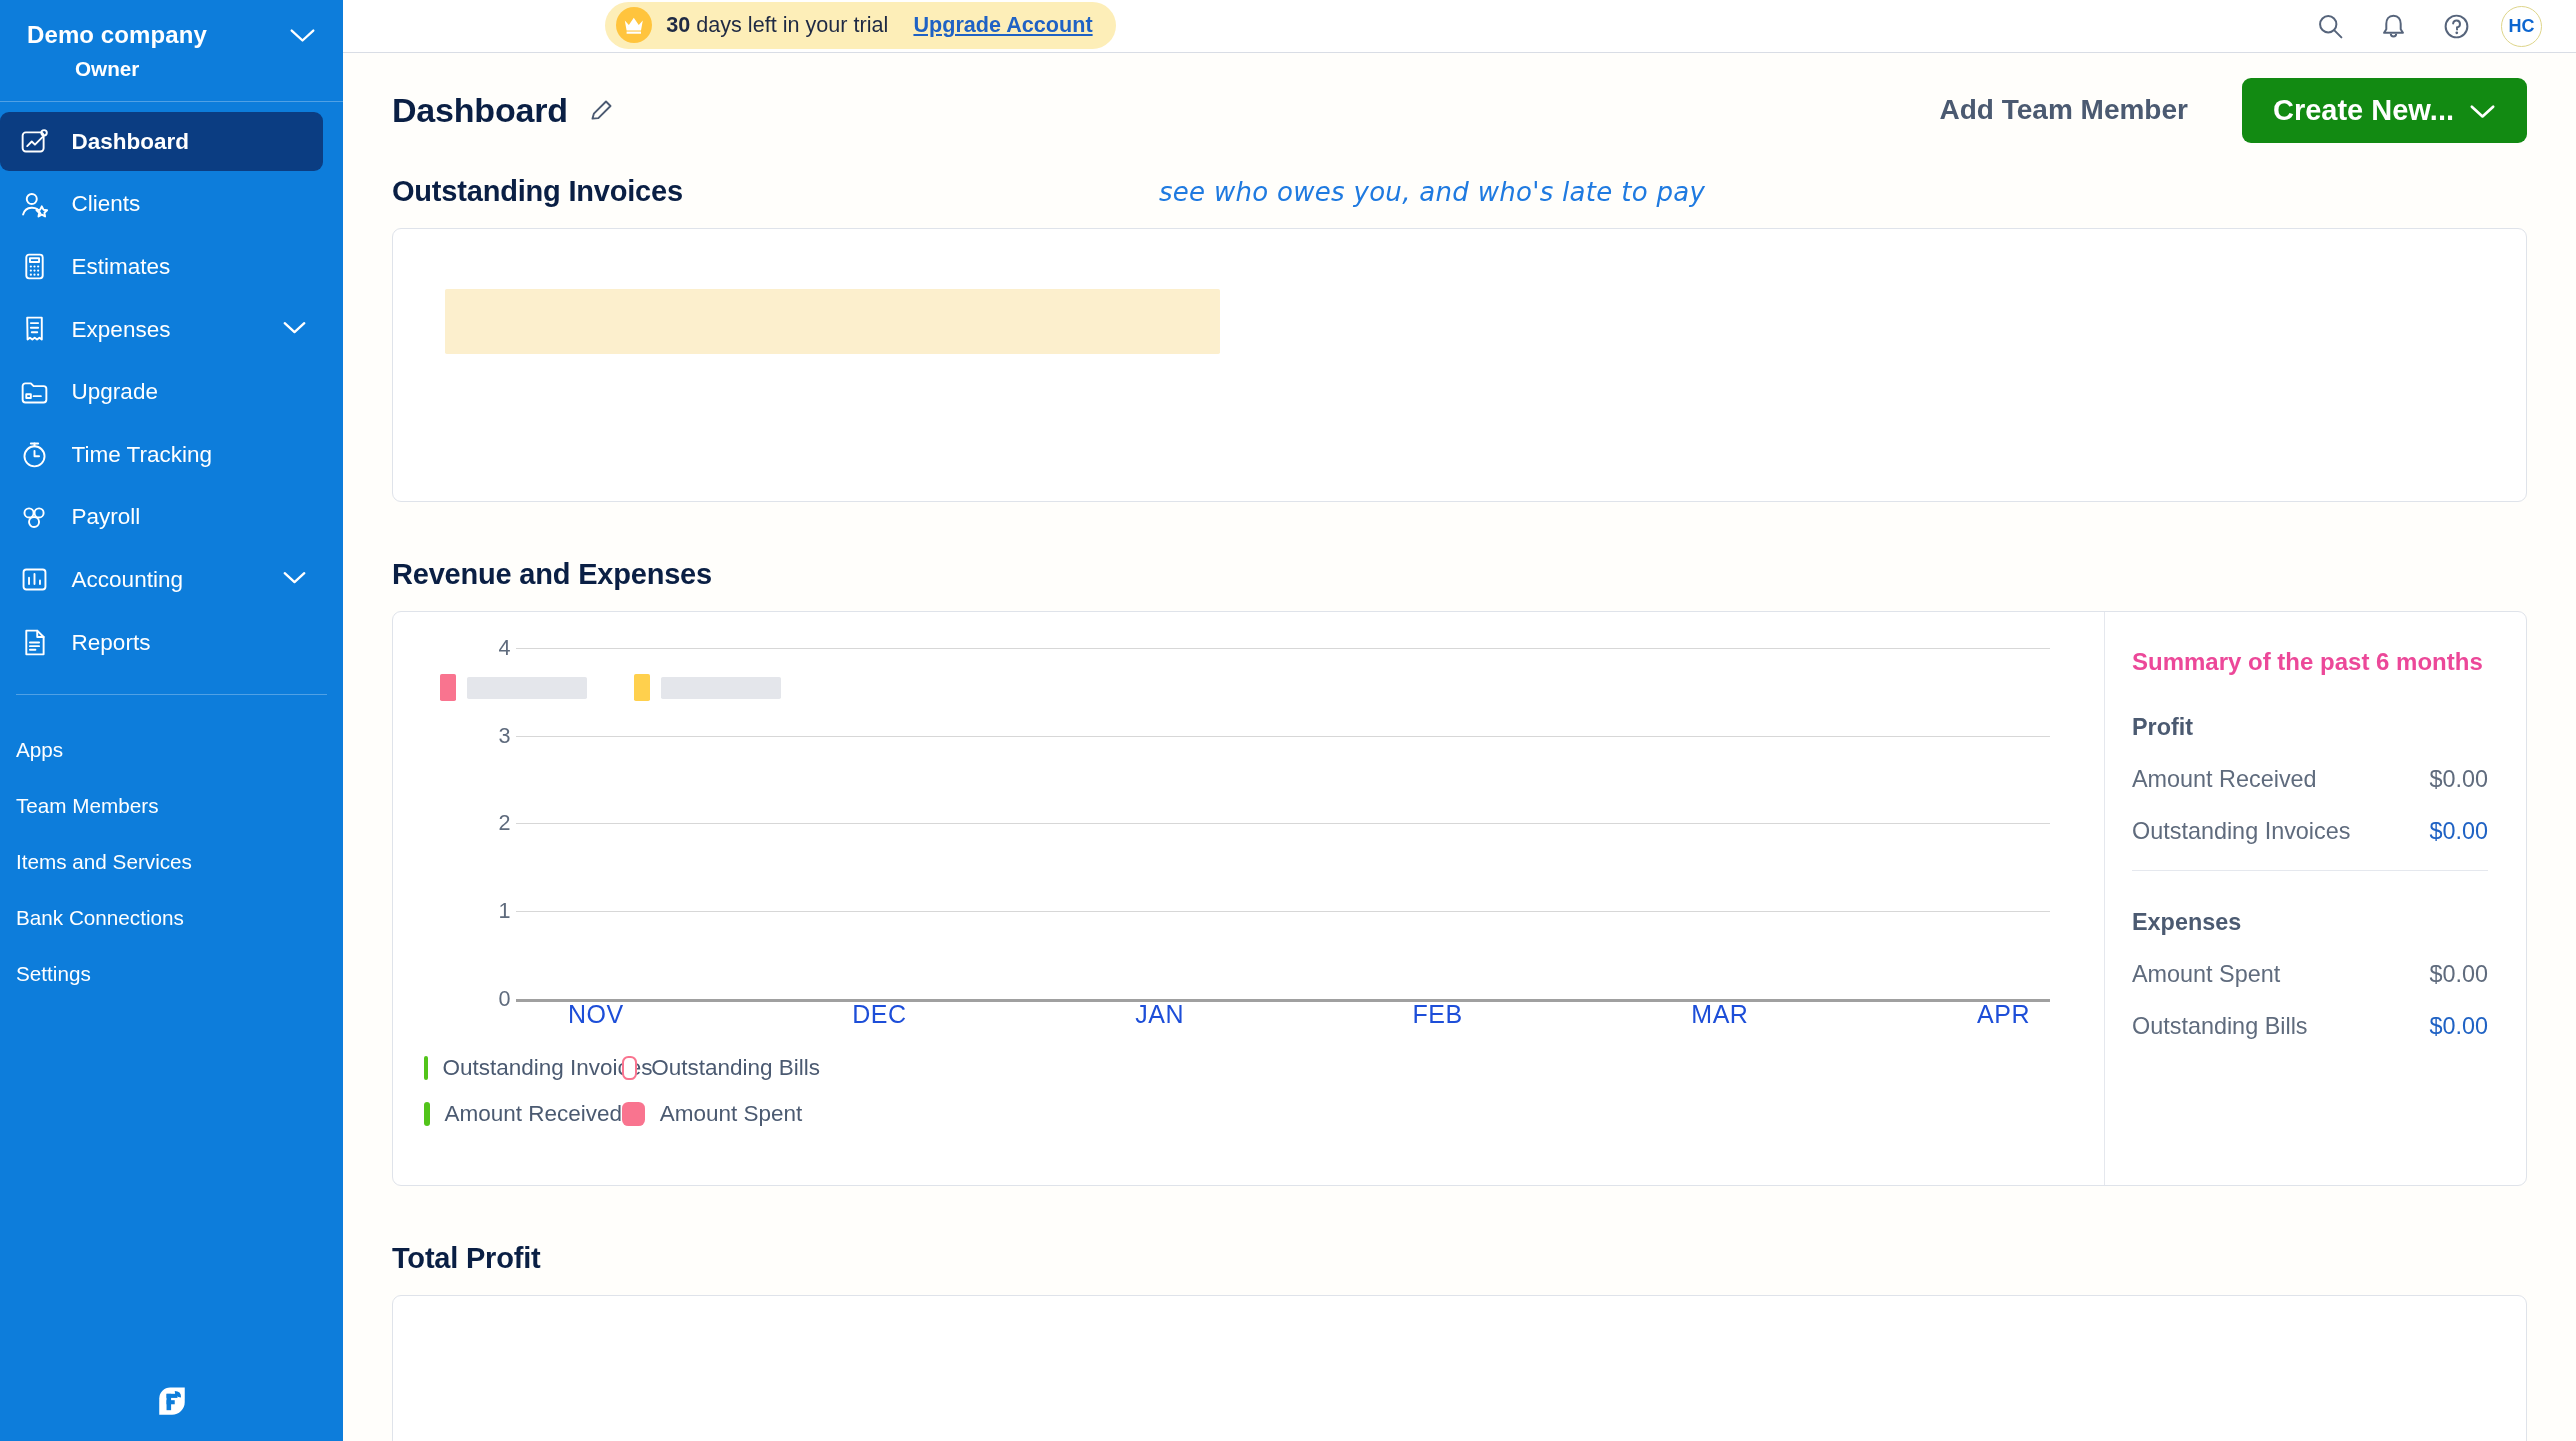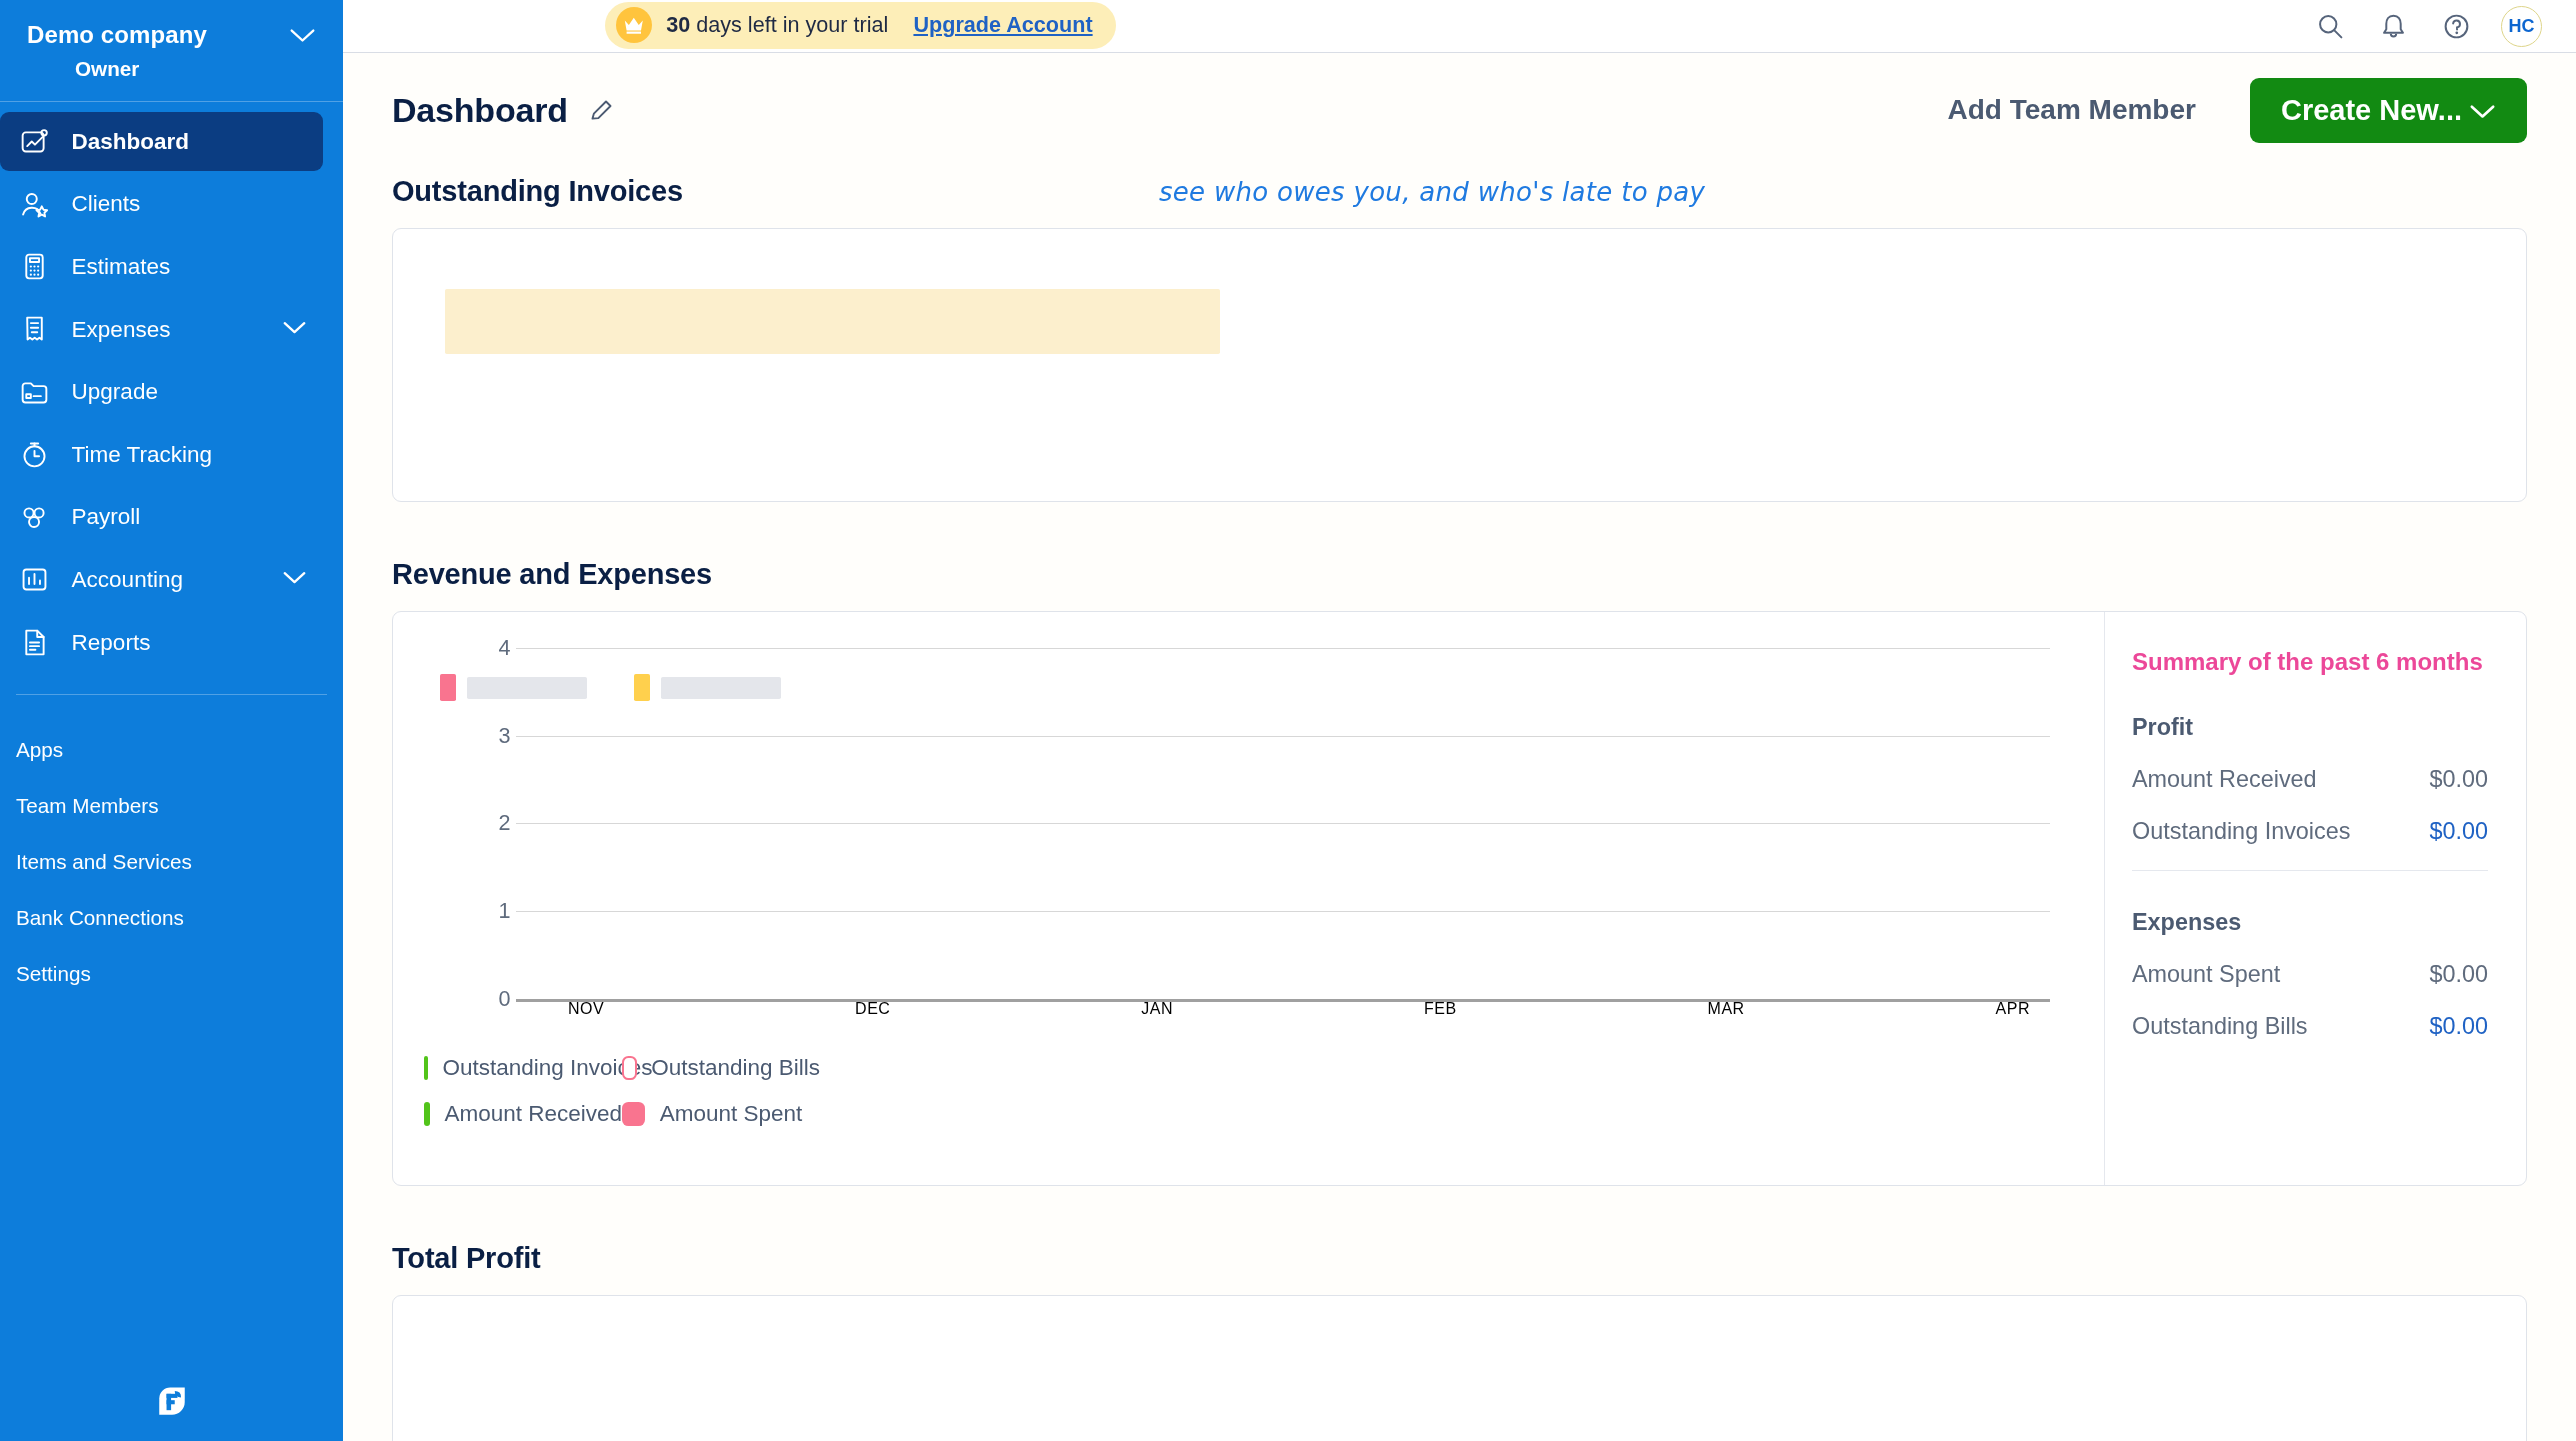--- a/index.html
+++ b/index.html
@@ -104,21 +104,21 @@
   .pencil { margin-left: 20px; cursor: pointer; display: flex; }
   .head-spacer { flex: 1 1 auto; }
   .add-team {
     font-size: 28px; font-weight: 700; color: #4b5a71; cursor: pointer; white-space: nowrap;
     margin-right: 54px;
   }
   .create-new {
     background: #128a12; color: #fff; border: none; border-radius: 9px;
     font-family: "Liberation Sans", sans-serif;
     font-size: 29px; font-weight: 700;
-    padding: 16px 31px; display: flex; align-items: center; gap: 7px; cursor: pointer;
+    padding: 16px 31px; display: flex; align-items: center; gap: 15px; cursor: pointer;
     white-space: nowrap;
   }
 
   .content { padding: 0 49px 0 49px; }
 
   .section-head { display: flex; align-items: baseline; padding-top: 12.6px; }
   .section-title { font-size: 29px; font-weight: 700; color: #0a1f44; letter-spacing: -0.2px; }
   .handwriting {
     font-family: "DejaVu Sans", sans-serif;
     font-size: 26px; color: #1f7ae0; margin-left: 476px;
@@ -151,21 +151,21 @@
   .gridline { position: absolute; left: 29px; right: 0; height: 0.9px; background: #d7d7d7; }
   .axisline { position: absolute; left: 29px; right: 0; height: 2.7px; background: #a0a0a0; }
   .ytick {
     position: absolute; left: 0; width: 23.4px; text-align: right;
     font-size: 21.6px; color: #5f6b7d; transform: translateY(-50%);
   }
   .xticks {
     position: absolute; left: 29px; right: 0; top: 352px;
     display: flex; justify-content: space-between; padding: 0 20px 0 52px;
   }
-  .xtick { font-size: 16px; color: #000000; letter-spacing: 0.5px; }
+  .xtick { font-size: 25px; color: #1d4ed8; letter-spacing: 0.5px; }
 
   .legend { margin: 56px 0 0 31px; display: grid; grid-template-columns: 198px 198px; row-gap: 20px; }
   .legend-item { display: flex; align-items: center; gap: 14.4px; }
   .lg-box { width: 23.4px; height: 23.4px; border-radius: 6.3px; }
   .lg-label { font-size: 22.5px; color: #4b5a71; white-space: nowrap; }
 
   .sum-title { font-size: 24px; font-weight: 700; color: #ec4899; }
   .sum-group { font-size: 23.4px; font-weight: 700; color: #4b5a71; margin-top: 38px; }
   .sum-row { display: flex; justify-content: space-between; align-items: baseline; margin-top: 25px; }
   .sum-label { font-size: 23.4px; color: #5f6b7d; }

